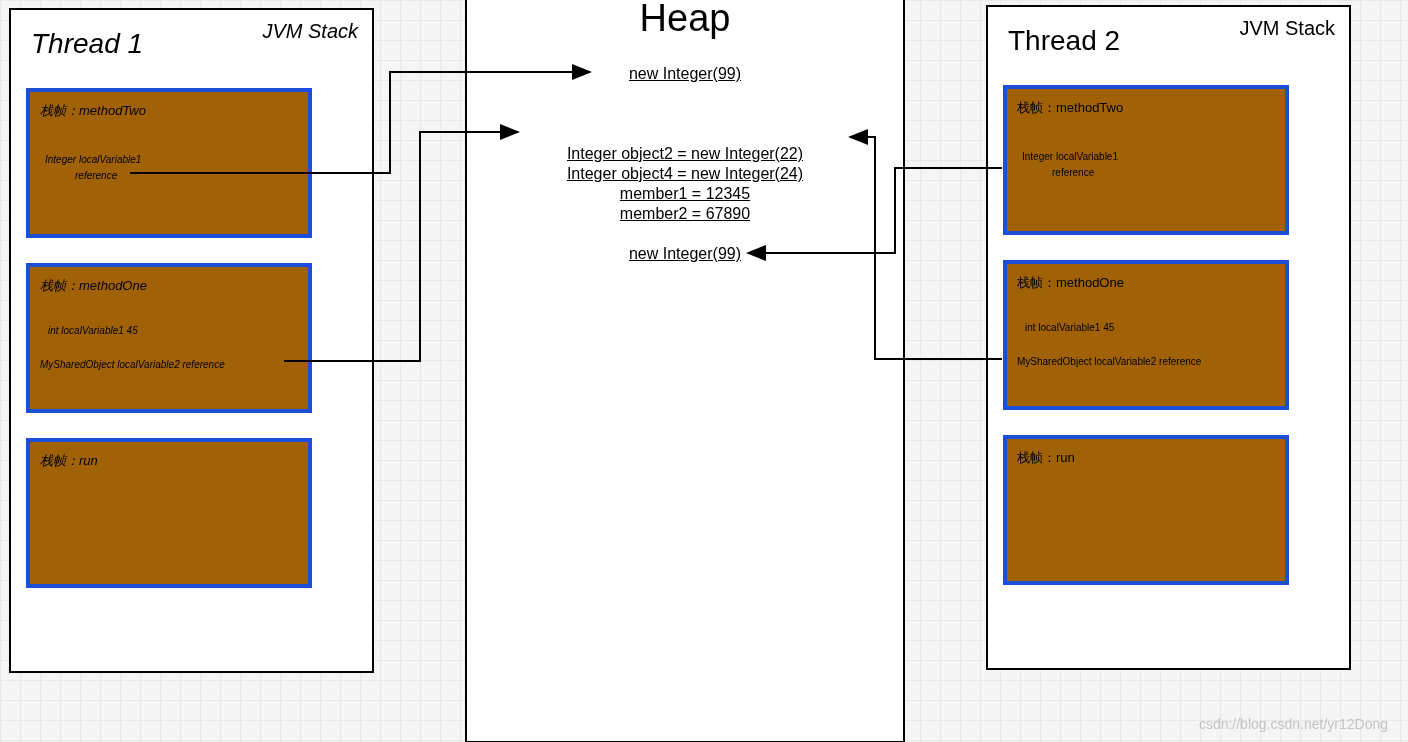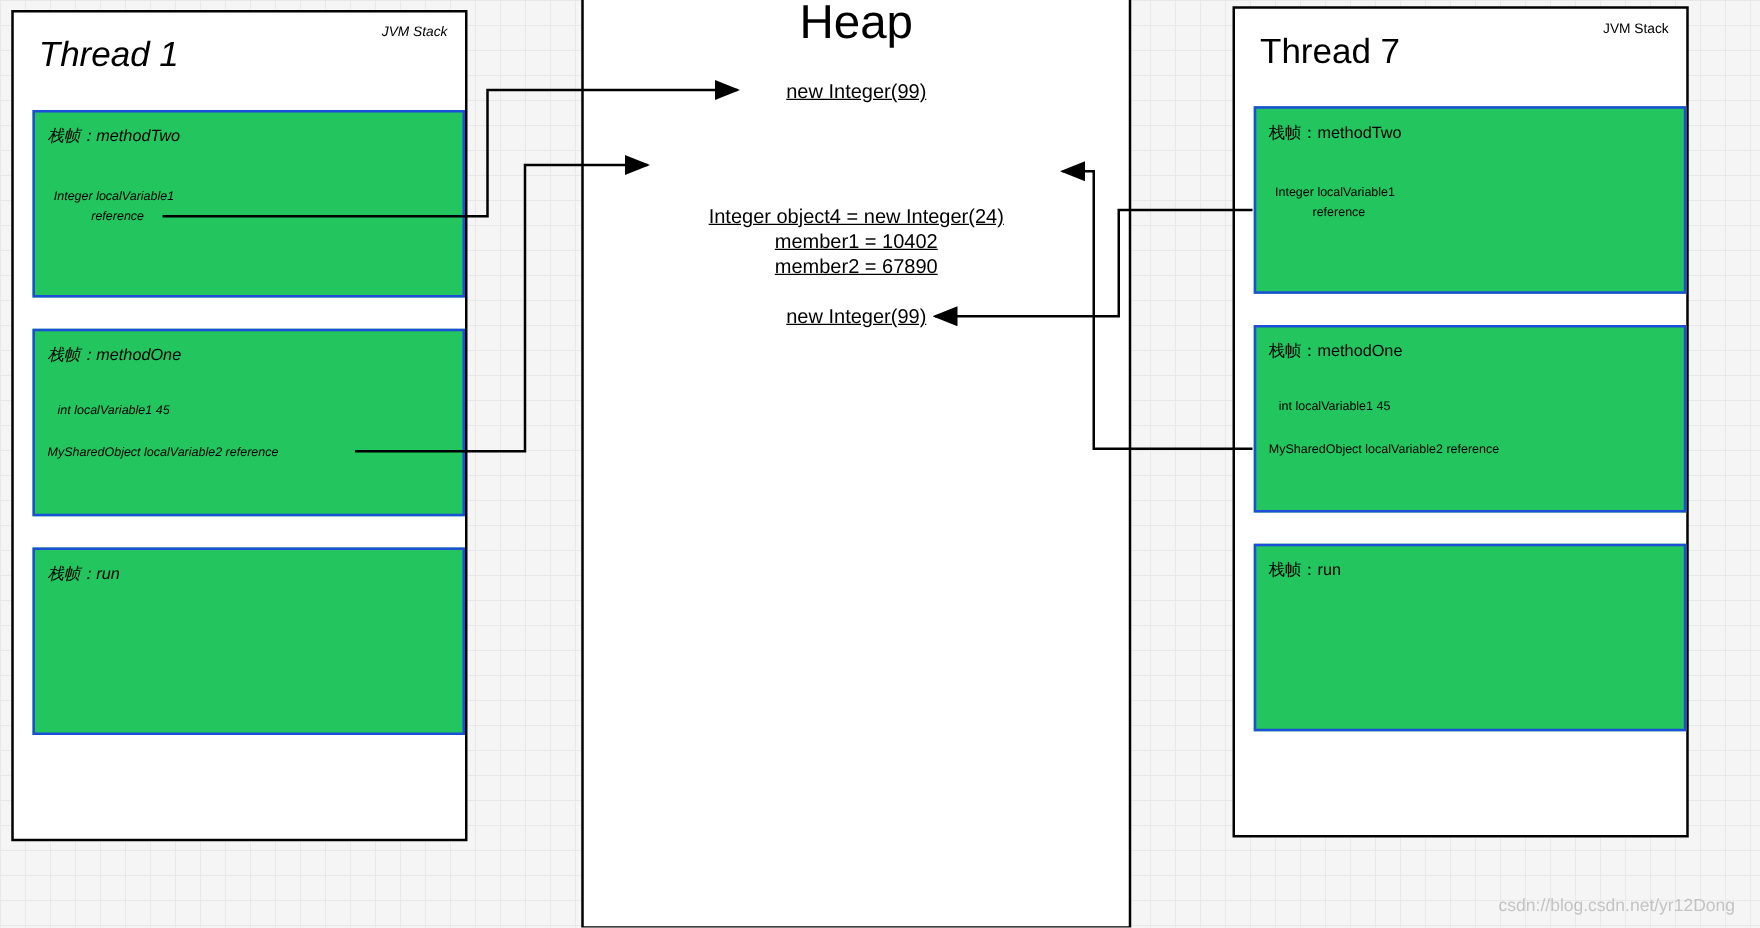--- a/index.html
+++ b/index.html
@@ -39,35 +39,35 @@
     .thread-title {
       position: absolute;
       top: 18px;
       left: 20px;
       font-size: 28px;
     }
     .jvm-label {
       position: absolute;
       top: 10px;
       right: 14px;
-      font-size: 11px;
+      font-size: 20px;
     }
     .heap-title {
       position: absolute;
       top: 0px;
       left: 50%;
       transform: translateX(-50%);
       font-size: 38px;
     }
     .frame-box {
       position: absolute;
-      border: 2px solid #1d4ed8;
-      background: #22c55e;
+      border: 4px solid #1d4ed8;
+      background: #a16207;
       left: 15px;
-      width: 346px;
+      width: 286px;
     }
     .frame1 { top: 78px; height: 150px; }
     .frame2 { top: 253px; height: 150px; }
     .frame3 { top: 428px; height: 150px; }
     .frame-label {
       position: absolute;
       top: 10px;
       left: 10px;
       font-size: 13px;
     }
@@ -120,28 +120,29 @@
   </div>
 
   <div class="frame-box frame3">
     <div class="frame-label">栈帧：run</div>
   </div>
 </div>
 
 <div class="container heap-box">
   <div class="heap-title">Heap</div>
   <div class="heap-text" style="top:68px;">new Integer(99)</div>
+  <div class="heap-text" style="top:148px;">Integer object2 = new Integer(22)</div>
   <div class="heap-text" style="top:168px;">Integer object4 = new Integer(24)</div>
-  <div class="heap-text" style="top:188px;">member1 = 10402</div>
+  <div class="heap-text" style="top:188px;">member1 = 12345</div>
   <div class="heap-text" style="top:208px;">member2 = 67890</div>
   <div class="heap-text" style="top:248px;">new Integer(99)</div>
 </div>
 
 <div class="container thread-box thread2">
-  <div class="thread-title">Thread 7</div>
+  <div class="thread-title">Thread 2</div>
   <div class="jvm-label">JVM Stack</div>
 
   <div class="frame-box frame1">
     <div class="frame-label">栈帧：methodTwo</div>
     <div class="var-text" style="top:62px; left:15px;">Integer localVariable1</div>
     <div class="var-text" style="top:78px; left:45px;">reference</div>
   </div>
 
   <div class="frame-box frame2">
     <div class="frame-label">栈帧：methodOne</div>

